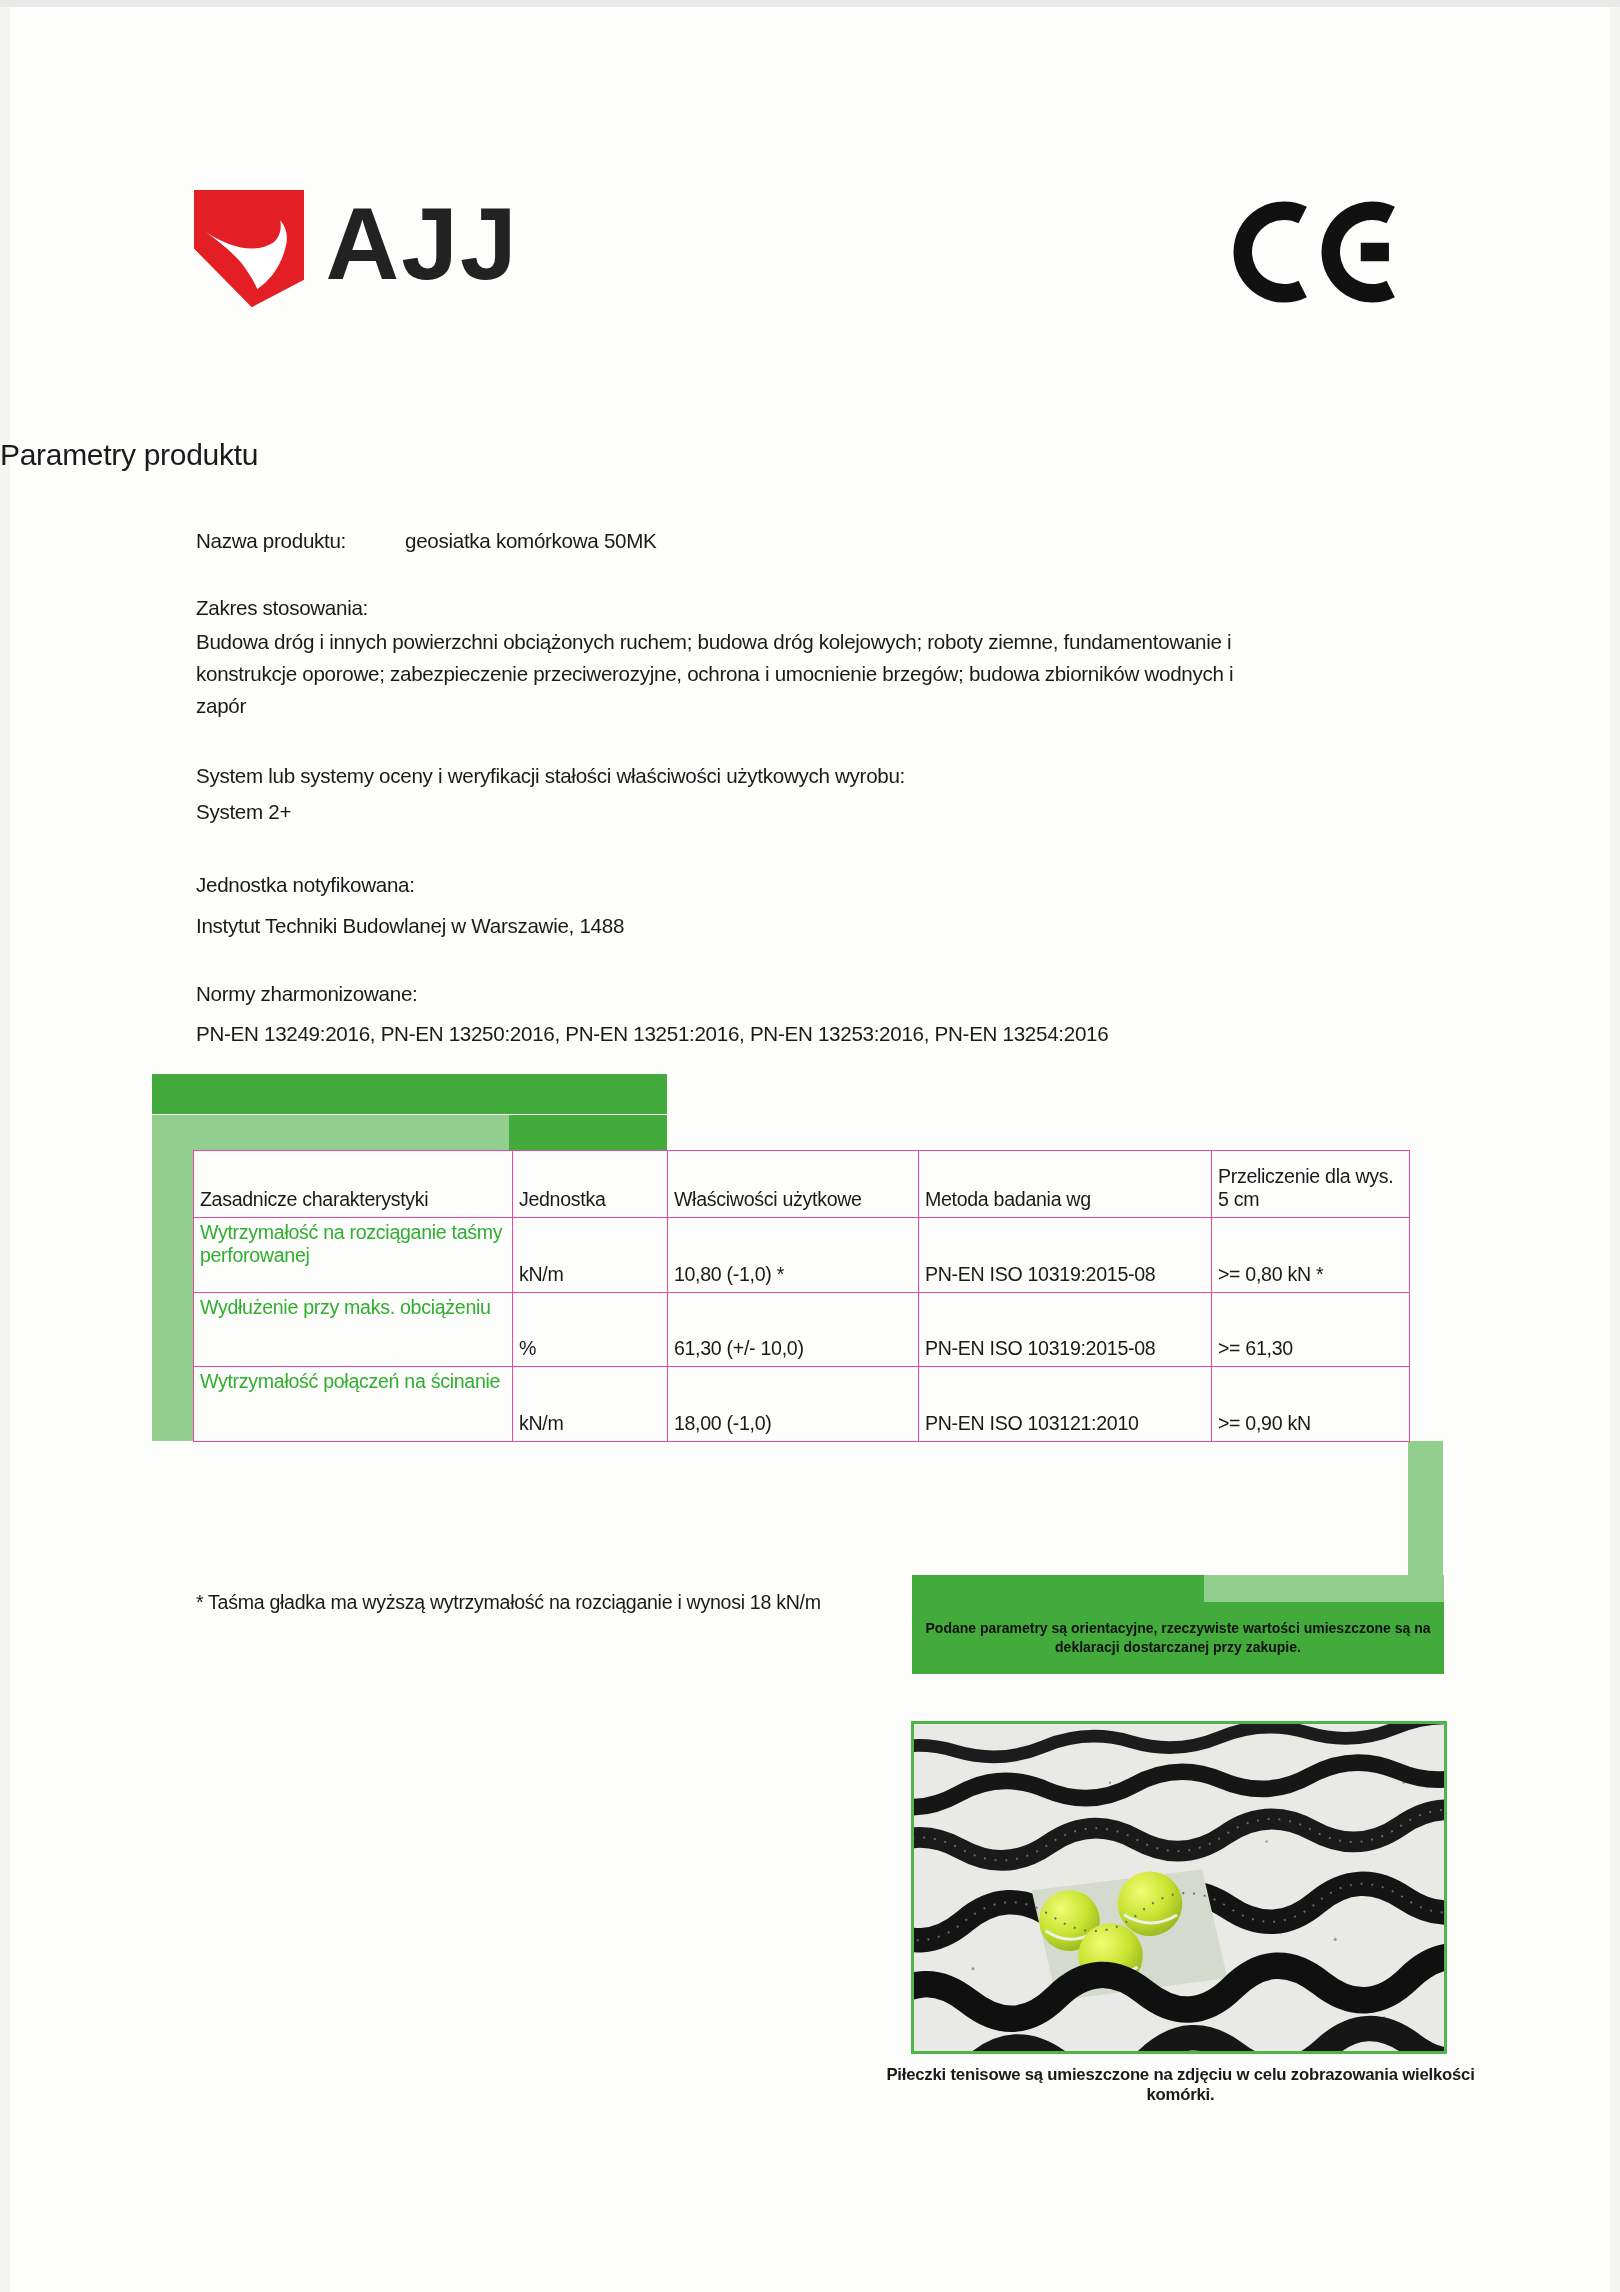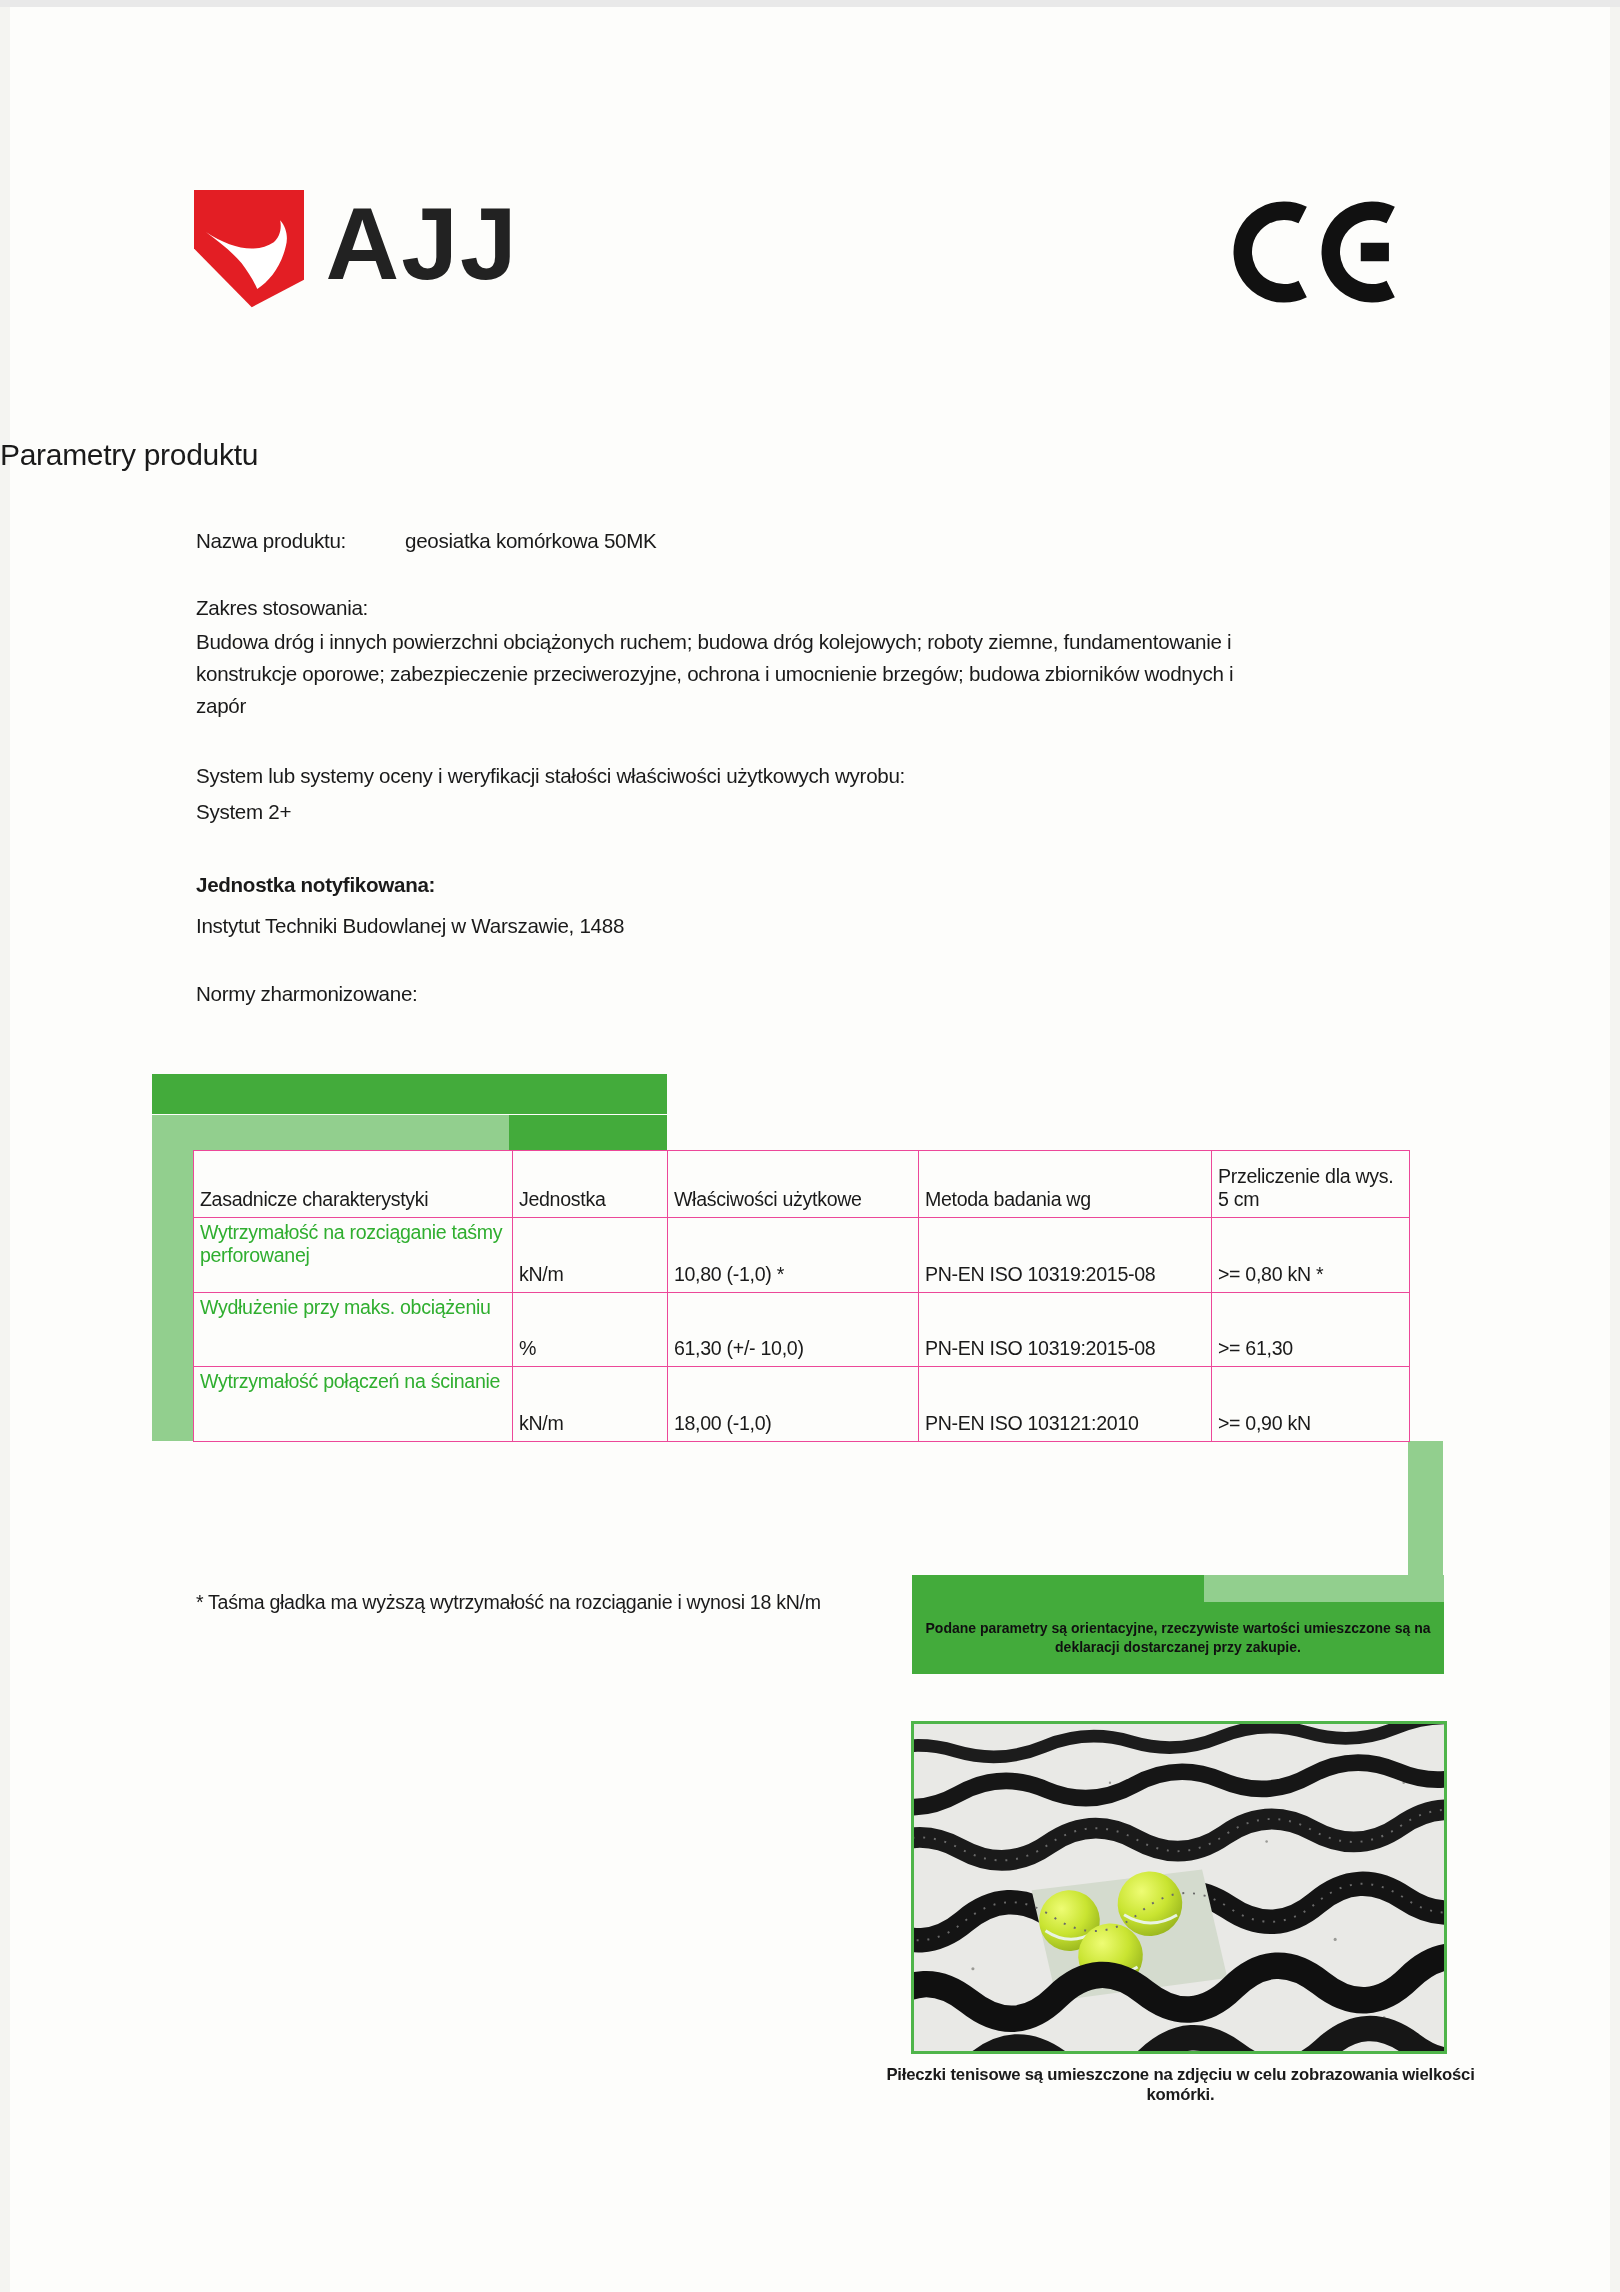--- a/index.html
+++ b/index.html
@@ -17,21 +17,21 @@
   .ce-wrap{left:1227px;top:186px;width:176px;height:118px;}
   
   .title{left:0;top:431px;width:1620px;text-align:left;font-size:30px;letter-spacing:-0.3px;}
   .bodytext{font-size:20.6px;letter-spacing:-0.3px;line-height:32px;}
   .lbl-row{left:196px;top:518px;}
   .lbl{display:inline-block;width:209px;}
   .scope-label{left:196px;top:585px;}
   .scope-par{left:196px;top:619px;width:1255px;}
   .sys-label{left:196px;top:753px;width:1274px;}
   .sys-value{left:196px;top:789px;}
-  .jn-label{left:196px;top:862px;font-weight:bold;}
+  .jn-label{left:196px;top:862px;}
   .jn-value{left:196px;top:903px;}
   .norm-label{left:196px;top:971px;}
   .norm-value{left:196px;top:1011px;}
   
   .g-dark{background:#43ab3b;}
   .g-light{background:#92cf8e;}
   
   table.params{
     position:absolute;left:193px;top:1143px;width:1215px;
     border-collapse:collapse;table-layout:fixed;
@@ -94,20 +94,21 @@
     <div>zapór</div>
   </div>
 
   <div class="abs bodytext sys-label">System lub systemy oceny i weryfikacji stałości właściwości użytkowych wyrobu:</div>
   <div class="abs bodytext sys-value">System 2+</div>
 
   <div class="abs bodytext jn-label">Jednostka notyfikowana:</div>
   <div class="abs bodytext jn-value">Instytut Techniki Budowlanej w Warszawie, 1488</div>
 
   <div class="abs bodytext norm-label">Normy zharmonizowane:</div>
+  <div class="abs bodytext norm-value">PN-EN 13249:2016, PN-EN 13250:2016, PN-EN 13251:2016, PN-EN 13253:2016, PN-EN 13254:2016</div>
 
   <div class="abs g-dark" style="left:152px;top:1067px;width:515px;height:40px;"></div>
   <div class="abs g-light" style="left:152px;top:1108px;width:357px;height:35px;"></div>
   <div class="abs g-dark" style="left:509px;top:1108px;width:158px;height:35px;"></div>
   <div class="abs g-light" style="left:152px;top:1143px;width:42px;height:291px;"></div>
   <div class="abs g-light" style="left:1408px;top:1434px;width:35px;height:161px;"></div>
   <div class="abs g-dark" style="left:912px;top:1568px;width:292px;height:26.5px;"></div>
   <div class="abs g-light" style="left:1204px;top:1568px;width:240px;height:26.5px;"></div>
 
   <table class="params">

